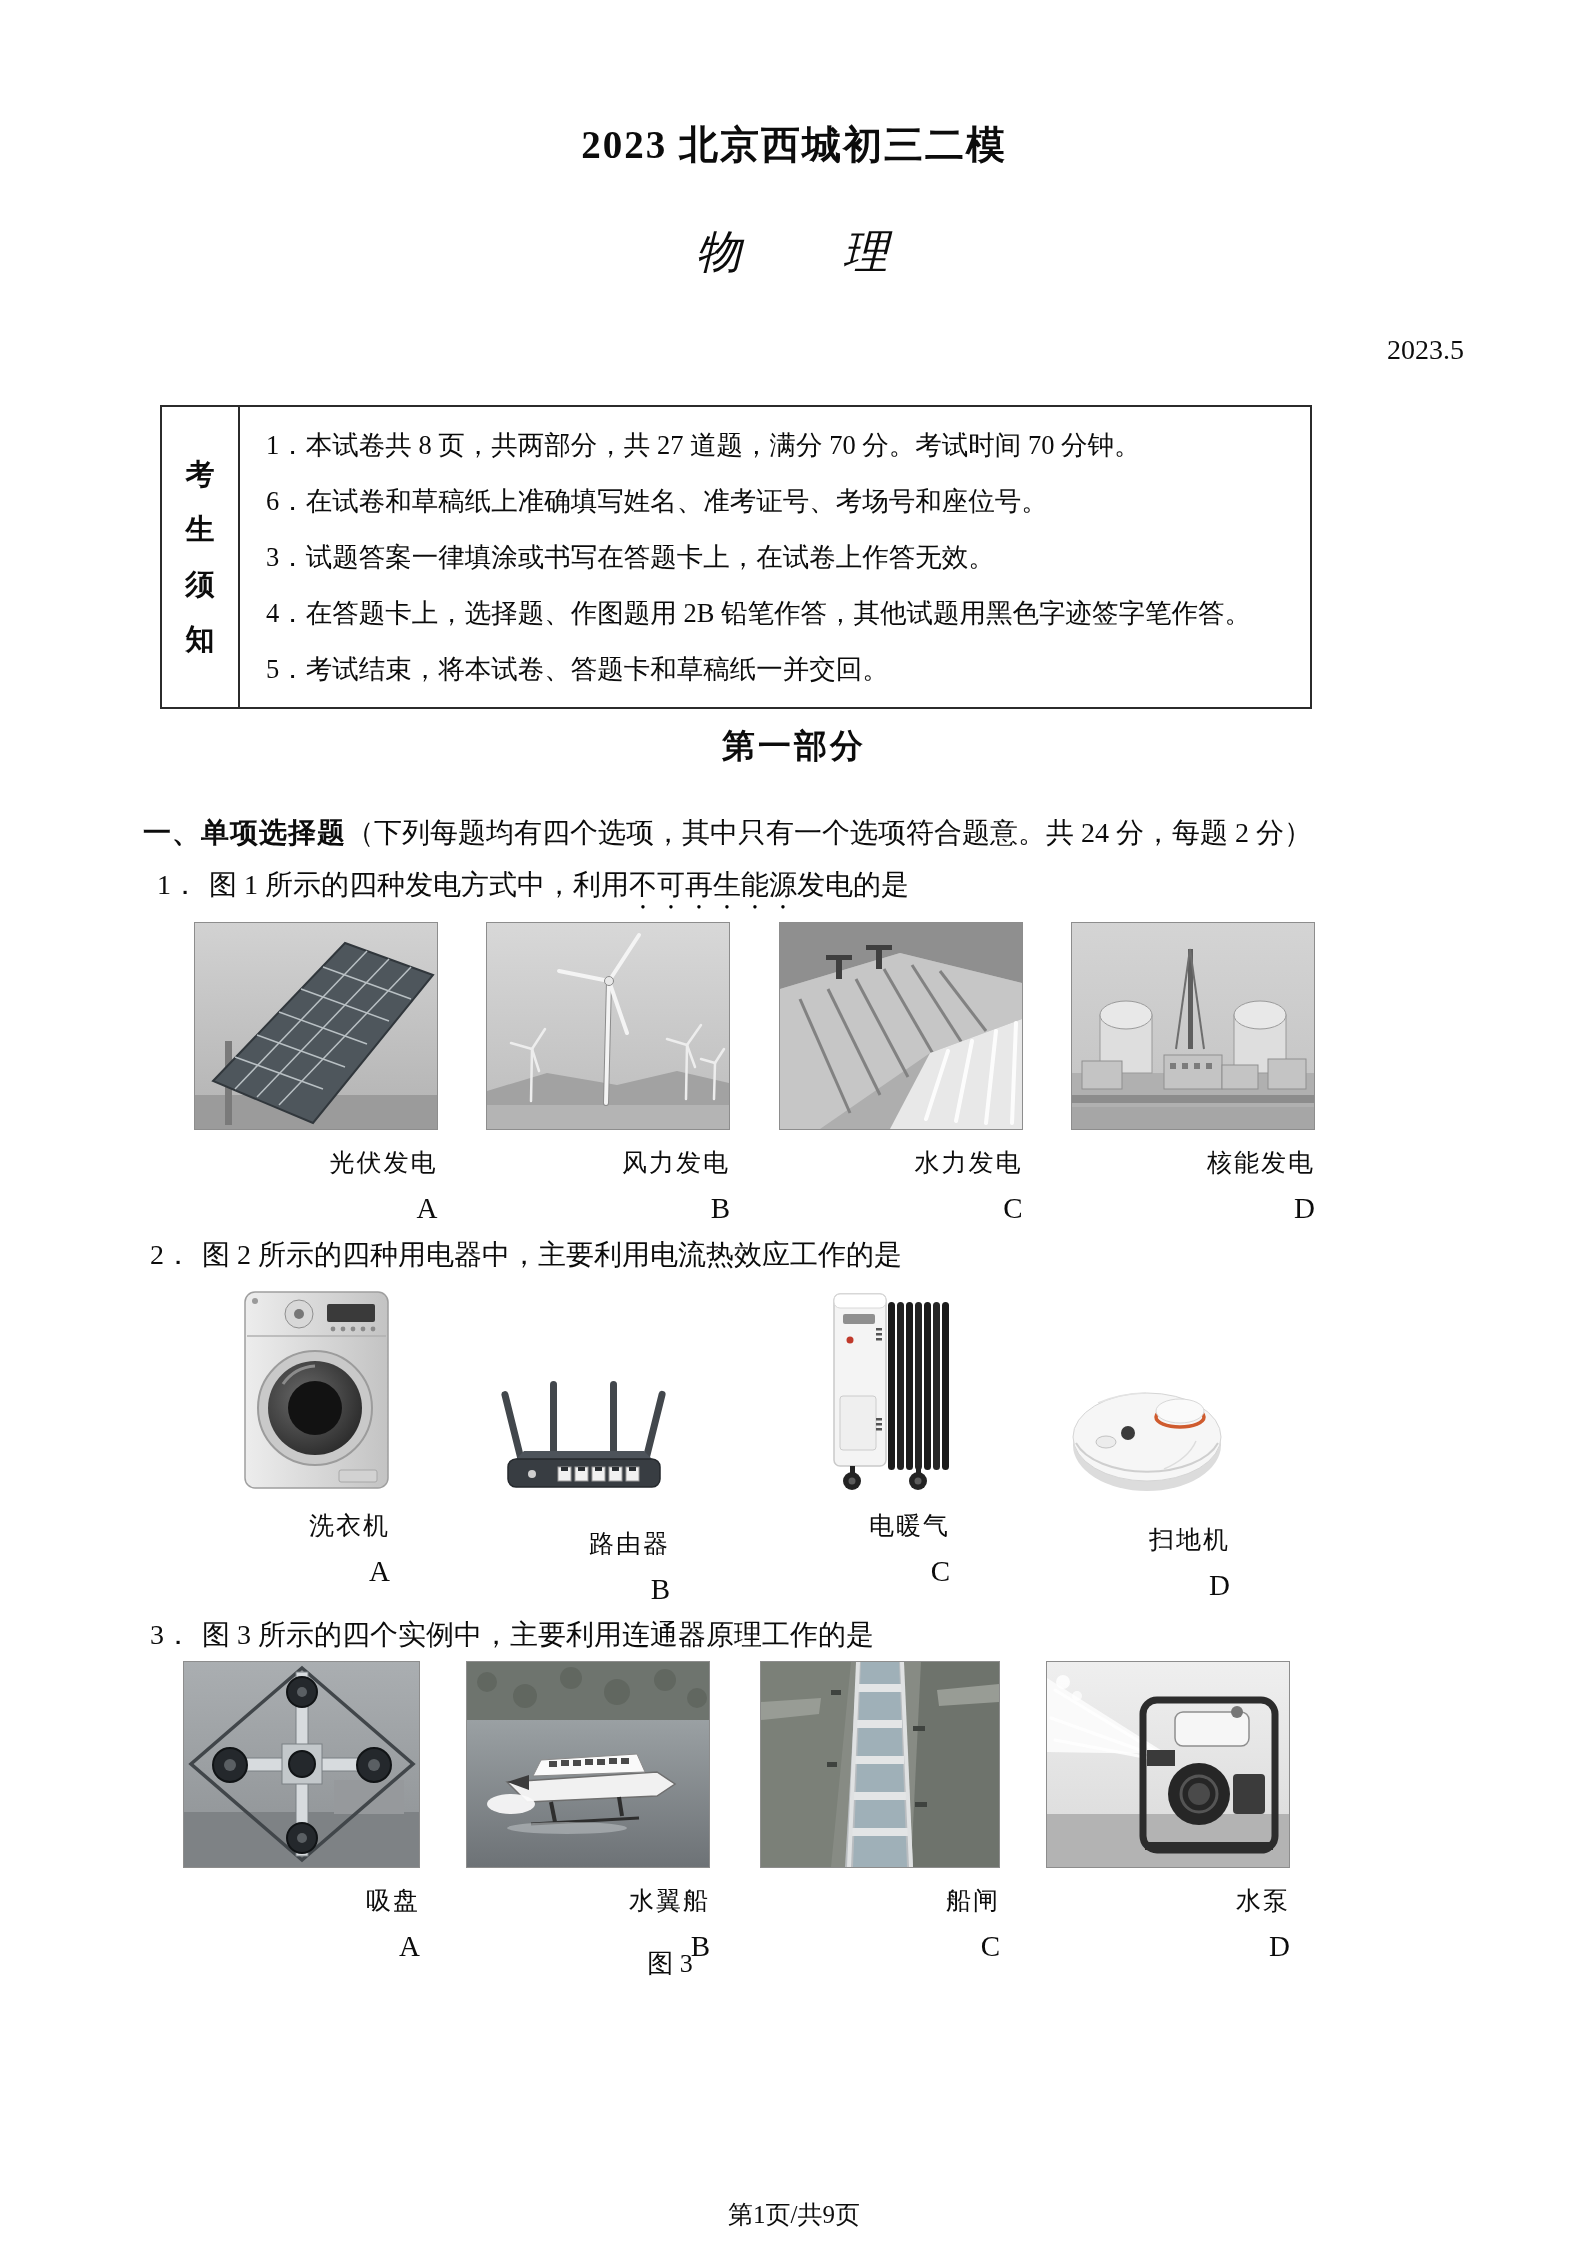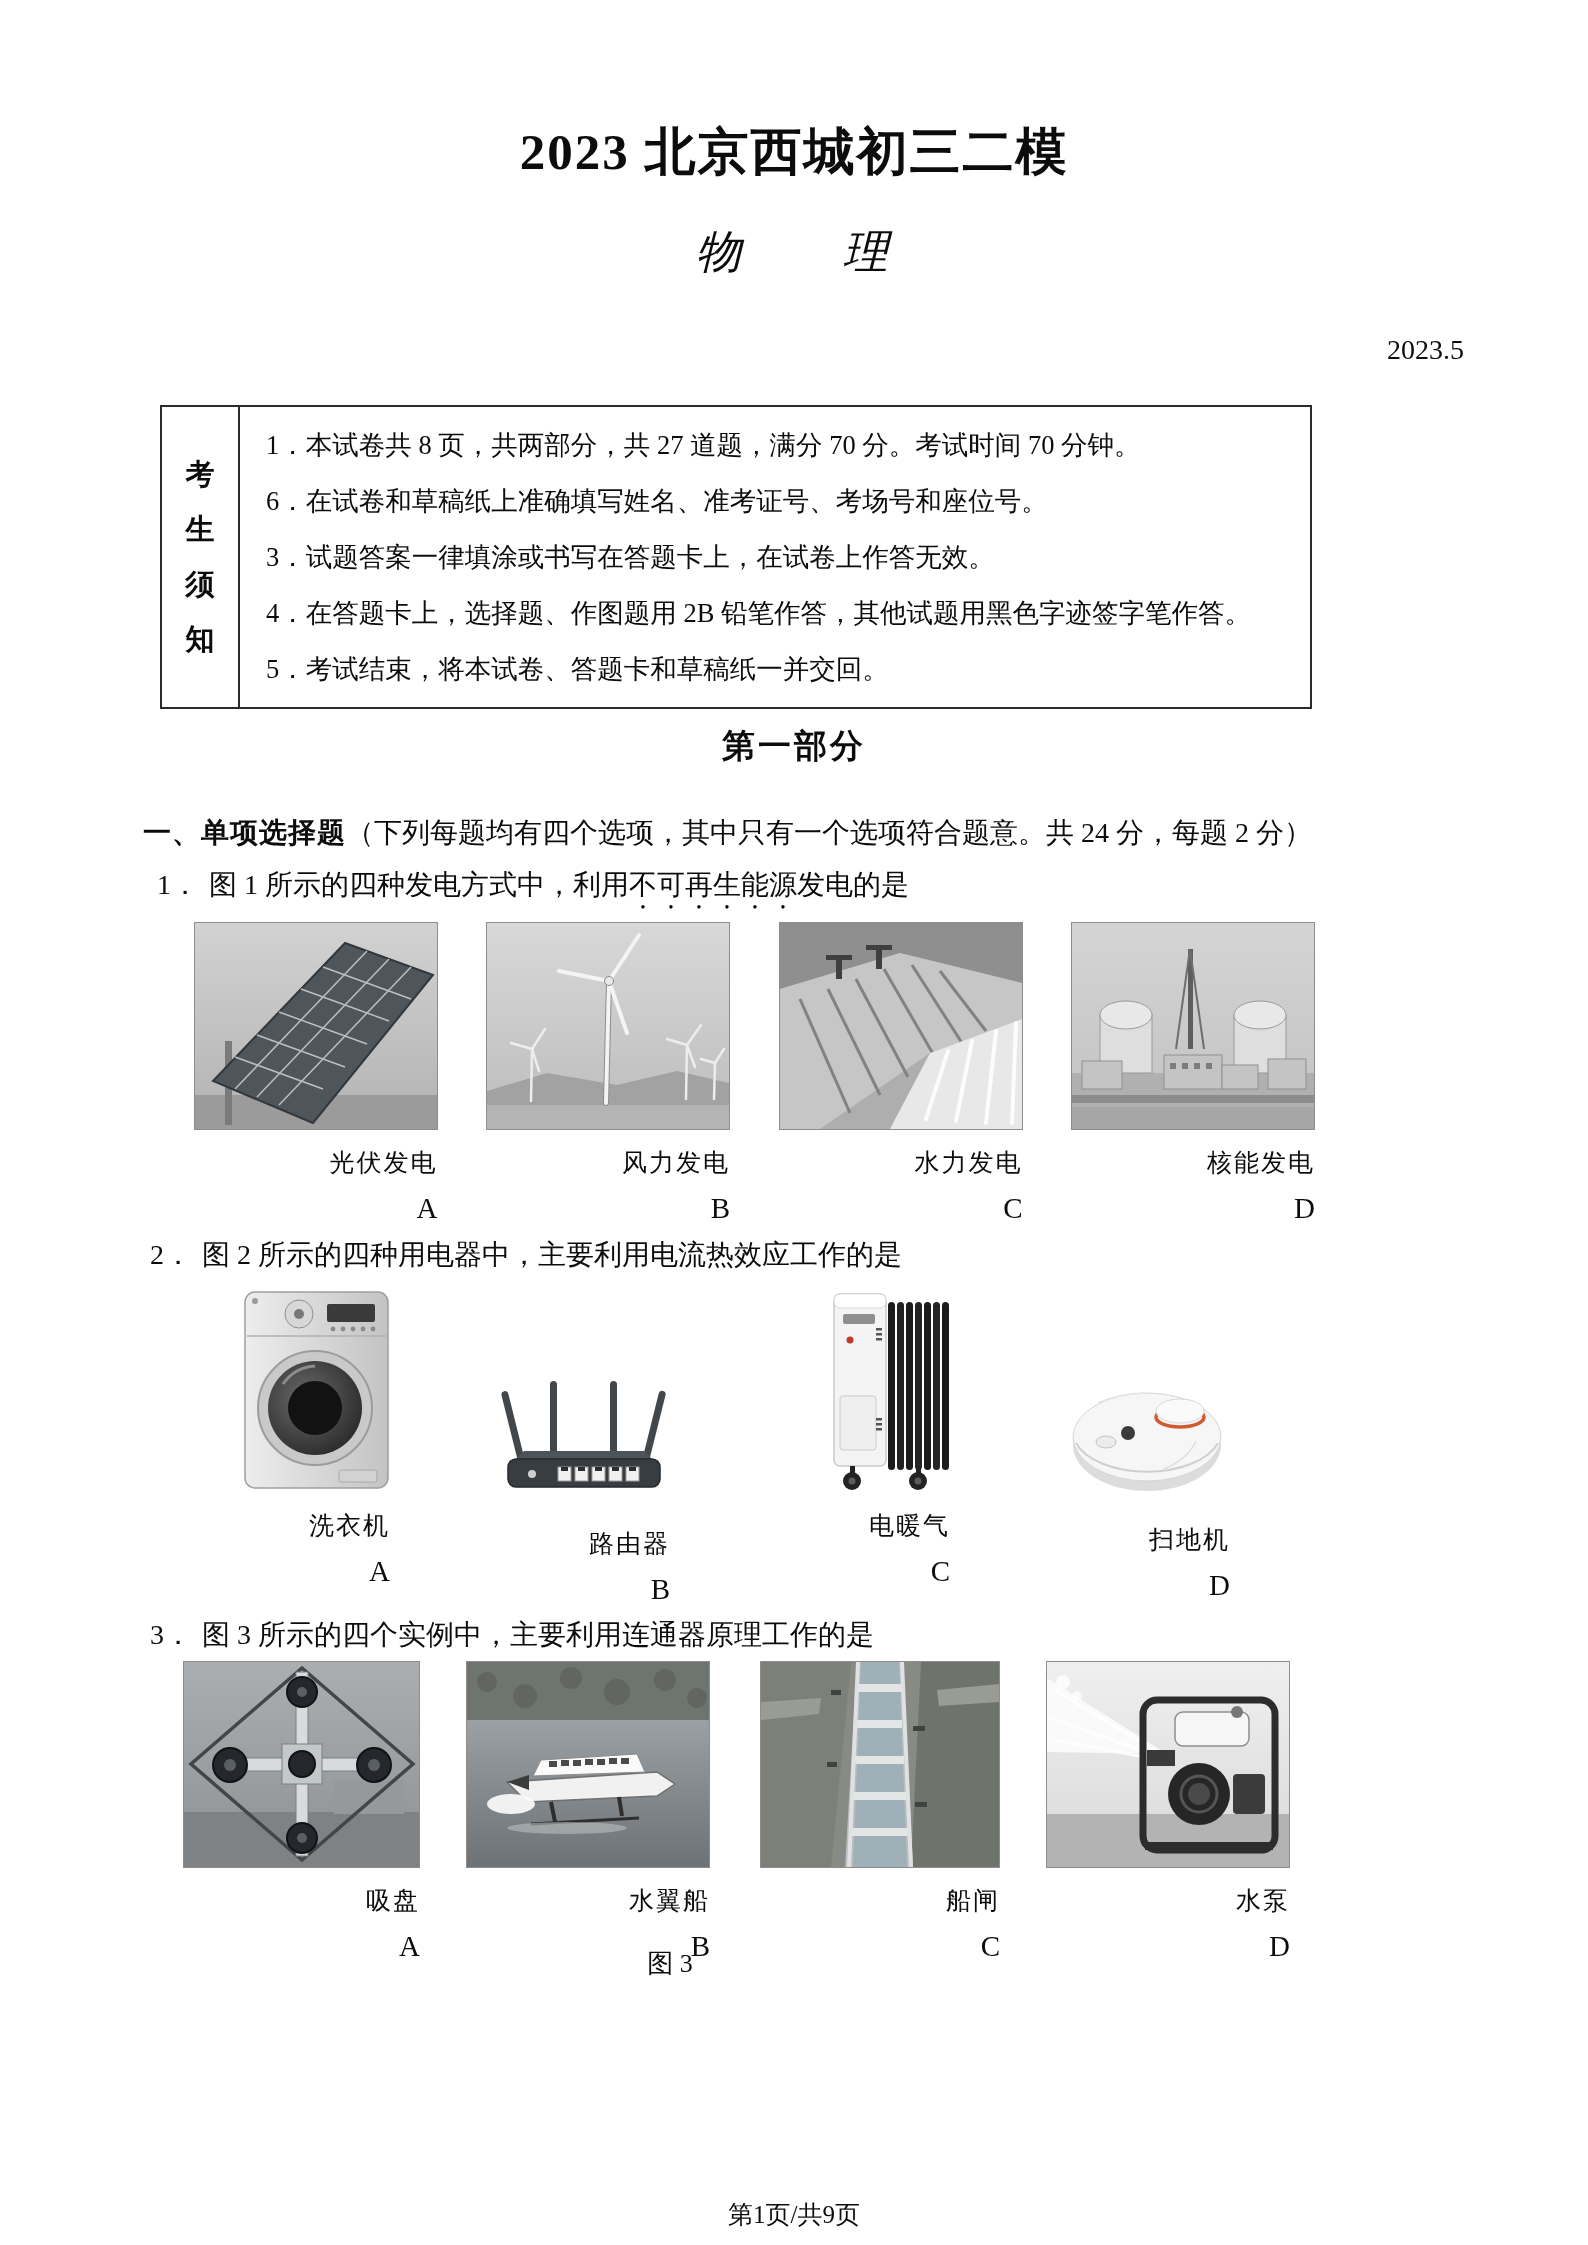--- a/index.html
+++ b/index.html
@@ -1,21 +1,21 @@
 <!DOCTYPE html>
 <html><head>
 <meta charset="utf-8">
 <style>
   html,body{margin:0;padding:0;background:#e8e8e8;}
   .page{position:relative;width:1588px;height:2245px;background:#ffffff;margin:0 auto;
         font-family:"Liberation Serif","DejaVu Serif",serif;color:#0c0c0c;overflow:hidden;}
   .abs{position:absolute;}
   .nowrap{white-space:nowrap;}
 
-  .title{top:118px;left:0;width:100%;text-align:center;font-size:51px;font-weight:700;letter-spacing:2px;}
+  .title{top:118px;left:0;width:100%;text-align:center;font-size:39px;font-weight:700;letter-spacing:2px;}
   .subject{top:222px;left:0;width:100%;text-align:center;font-size:45px;font-weight:400;letter-spacing:4px;font-style:italic;}
   .date{top:334px;right:124px;font-size:28px;}
 
   .notice{top:405px;left:160px;width:1152px;height:304px;border:2px solid #2b2b2b;display:flex;box-sizing:border-box;}
   .notice-side{width:76px;border-right:2px solid #2b2b2b;display:flex;flex-direction:column;
                justify-content:center;align-items:center;gap:15px;font-size:29px;font-weight:700;}
   .notice-items{flex:1;display:flex;flex-direction:column;justify-content:center;padding:0 26px;}
   .notice-item{font-size:26.5px;line-height:56px;white-space:nowrap;}
 
   .part1{top:724px;left:0;width:100%;text-align:center;font-size:33px;font-weight:700;

